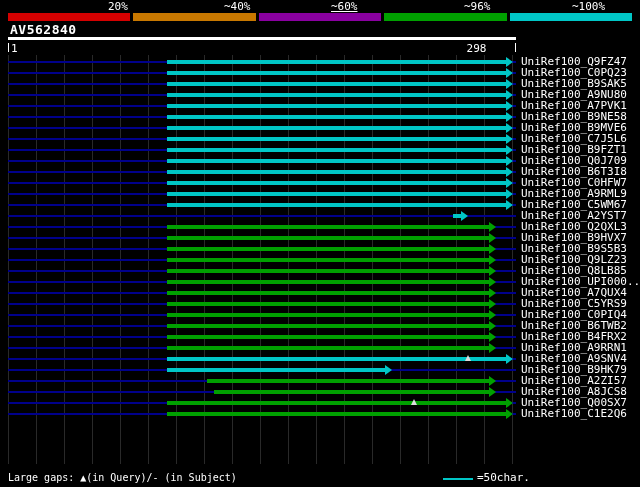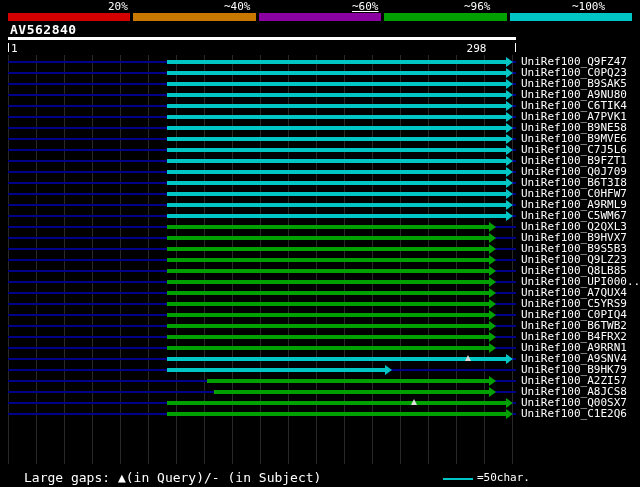--- a/index.html
+++ b/index.html
@@ -8,21 +8,21 @@
     background:#000;
     color:#fff;
     font-family:"DejaVu Sans Mono", monospace;
     position:relative;
     overflow:hidden;
   }
   
   .scale-label { position:absolute; top:1px; font-size:11px; line-height:11px; }
   .scale-label.p0 { left:108px; }
   .scale-label.p1 { left:224px; }
-  .scale-label.p2 { left:352px;text-decoration:underline; }
+  .scale-label.p2 { left:331px;text-decoration:underline; }
   .scale-label.p3 { left:464px; }
   .scale-label.p4 { left:572px; }
   .scale-bar { position:absolute; top:13px; left:8px; width:624px; height:8px; display:flex; gap:3px; }
   .scale-seg { flex:1 1 auto; }
 
   
   .query-name { position:absolute; top:22px; left:10px; font-size:13px; font-weight:bold; letter-spacing:0.5px; }
   .query-bar  { position:absolute; top:37px; left:8px; width:508px; height:3px; background:#fff; }
   .tick { position:absolute; width:1px; height:9px; background:#fff; }
   .tick.left  { top:43px; left:8px; }
@@ -45,21 +45,21 @@
     border-left:7px solid #0ff;
   }
   .gap-marker {
     position:absolute; top:2px; width:0; height:0;
     border-left:3px solid transparent; border-right:3px solid transparent;
     border-bottom:6px solid #dcdcdc;
   }
   .hit-label { position:absolute; top:0; left:521px; font-size:11px; line-height:11px; white-space:pre; }
 
   
-  .footer-gaps  { position:absolute; top:472px; left:8px; font-size:13px; line-height:12px;margin-left:16px; }
+  .footer-gaps  { position:absolute; top:472px; left:8px; font-size:10px; line-height:12px; }
   .legend-line  { position:absolute; top:478px; left:443px; width:30px; height:2px; }
   .legend-text  { position:absolute; top:472px; left:477px; font-size:11px; line-height:12px; }
 </style>
 </head>
 <body>
 
 <span class="scale-label p0">20%</span>
 <span class="scale-label p1">~40%</span>
 <span class="scale-label p2">~60%</span>
 <span class="scale-label p3">~96%</span>
@@ -103,26 +103,20 @@
     <div class="row">
       <div class="track" style="background: rgb(0, 0, 139);"></div>
       <div class="bar" style="left: 166.537px; width: 339.235px; background: rgb(0, 198, 198);"></div>
       <div class="arrow" style="left: 505.772px; border-left-color: rgb(0, 198, 198);"></div>
       <span class="hit-label">UniRef100_A9NU80</span>
     </div>
     <div class="row">
       <div class="track" style="background: rgb(0, 0, 139);"></div>
       <div class="bar" style="left: 166.537px; width: 339.235px; background: rgb(0, 198, 198);"></div>
       <div class="arrow" style="left: 505.772px; border-left-color: rgb(0, 198, 198);"></div>
-      <span class="hit-label">UniRef100_C6TIK4</span>
-    </div>
-    <div class="row">
-      <div class="track" style="background: rgb(0, 0, 139);"></div>
-      <div class="bar" style="left: 166.537px; width: 339.235px; background: rgb(0, 198, 198);"></div>
-      <div class="arrow" style="left: 505.772px; border-left-color: rgb(0, 198, 198);"></div>
       <span class="hit-label">UniRef100_A7PVK1</span>
     </div>
     <div class="row">
       <div class="track" style="background: rgb(0, 0, 139);"></div>
       <div class="bar" style="left: 166.537px; width: 339.235px; background: rgb(0, 198, 198);"></div>
       <div class="arrow" style="left: 505.772px; border-left-color: rgb(0, 198, 198);"></div>
       <span class="hit-label">UniRef100_B9NE58</span>
     </div>
     <div class="row">
       <div class="track" style="background: rgb(0, 0, 139);"></div>
@@ -164,20 +158,26 @@
       <div class="track" style="background: rgb(0, 0, 139);"></div>
       <div class="bar" style="left: 166.537px; width: 339.235px; background: rgb(0, 198, 198);"></div>
       <div class="arrow" style="left: 505.772px; border-left-color: rgb(0, 198, 198);"></div>
       <span class="hit-label">UniRef100_A9RML9</span>
     </div>
     <div class="row">
       <div class="track" style="background: rgb(0, 0, 139);"></div>
       <div class="bar" style="left: 166.537px; width: 339.235px; background: rgb(0, 198, 198);"></div>
       <div class="arrow" style="left: 505.772px; border-left-color: rgb(0, 198, 198);"></div>
       <span class="hit-label">UniRef100_C5WM67</span>
+    </div>
+    <div class="row">
+      <div class="track" style="background: rgb(0, 0, 139);"></div>
+      <div class="bar" style="left: 452.926px; width: 8.52349px; background: rgb(0, 198, 198);"></div>
+      <div class="arrow" style="left: 461.45px; border-left-color: rgb(0, 198, 198);"></div>
+      <span class="hit-label">UniRef100_A2YST7</span>
     </div>
     <div class="row">
       <div class="track" style="background: rgb(0, 0, 139);"></div>
       <div class="bar" style="left: 166.537px; width: 322.188px; background: rgb(0, 160, 0);"></div>
       <div class="arrow" style="left: 488.725px; border-left-color: rgb(0, 160, 0);"></div>
       <span class="hit-label">UniRef100_Q2QXL3</span>
     </div>
     <div class="row">
       <div class="track" style="background: rgb(0, 0, 139);"></div>
       <div class="bar" style="left: 166.537px; width: 322.188px; background: rgb(0, 160, 0);"></div>

